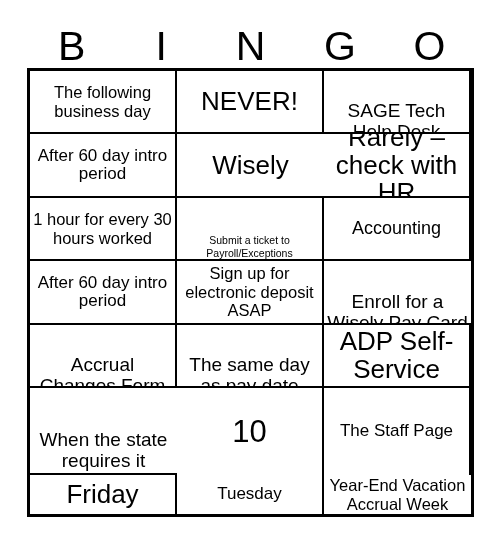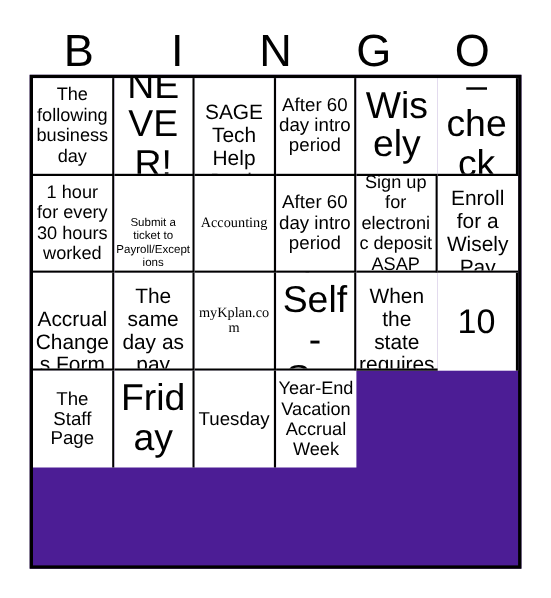--- a/index.html
+++ b/index.html
@@ -46,23 +46,23 @@
   
   #grid {
     position: absolute;
     left: 27px;
     top: 68px;
     width: 447px;
     height: 449px;
     box-sizing: border-box;
     border: 3px solid #000000;
     display: grid;
-    grid-template-columns: repeat(6, 1fr);
+    grid-template-columns: repeat(3, 1fr);
     grid-template-rows: repeat(5, 1fr);
-    background: #4c1d95;
+    background: #1d4ed8;
   }
 
   .cell {
     box-sizing: border-box;
     border-right: 2px solid #000000;
     border-bottom: 2px solid #000000;
     display: flex;
     align-items: center;
     justify-content: center;
     text-align: center;
@@ -77,25 +77,25 @@
   .cell-text {
     display: block;
     width: 100%;
     line-height: 1.04;
     font-weight: 400;
     word-wrap: break-word;
   }
 
   
   .fs-xs   { font-size: 10.5px; line-height: 1.2; margin-top: 36px; }
-  .fs-sm   { font-size: 13px;   line-height: 1.15; font-family: Liberation Serif, serif; }
+  .fs-sm   { font-size: 18px;   line-height: 1.15; }
   .fs-md   { font-size: 16.5px; line-height: 1.12; }
   .fs-lg   { font-size: 19px;   line-height: 1.1; margin-top: 41px; }
   .fs-xl   { font-size: 17px;   line-height: 1.08; }
-  .fs-xxl  { font-size: 34px;   line-height: 1.05; }
+  .fs-xxl  { font-size: 26px;   line-height: 1.05; }
   .fs-huge { font-size: 31px;   line-height: 1.02; }
 </style>
 </head>
 <body>
 
 <div id="card">
 
   <div id="header">
     <div class="header-letter">B</div>
     <div class="header-letter">I</div>
@@ -144,23 +144,20 @@
     <div class="cell row-3 col-5">
         <span class="cell-text fs-lg">Enroll for a Wisely Pay Card</span>
       </div>
 
     <div class="cell row-4 col-1">
         <span class="cell-text fs-lg">Accrual Changes Form</span>
       </div>
     <div class="cell row-4 col-2">
         <span class="cell-text fs-lg">The same day as pay date</span>
       </div>
-    <div class="cell row-4 col-3">
-        <span class="cell-text fs-sm">myKplan.com</span>
-      </div>
     <div class="cell row-4 col-4">
         <span class="cell-text fs-xxl">ADP Self-Service</span>
       </div>
     <div class="cell row-4 col-5">
         <span class="cell-text fs-lg">When the state requires it</span>
       </div>
 
     <div class="cell row-5 col-1">
         <span class="cell-text fs-huge">10</span>
       </div>

